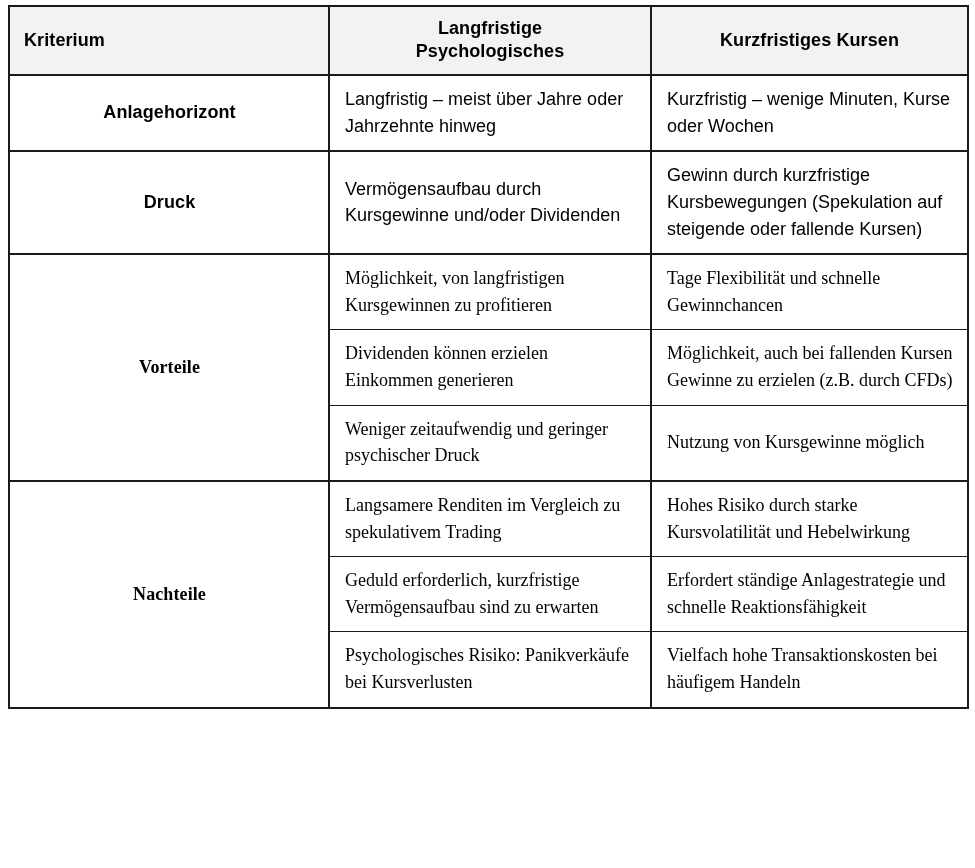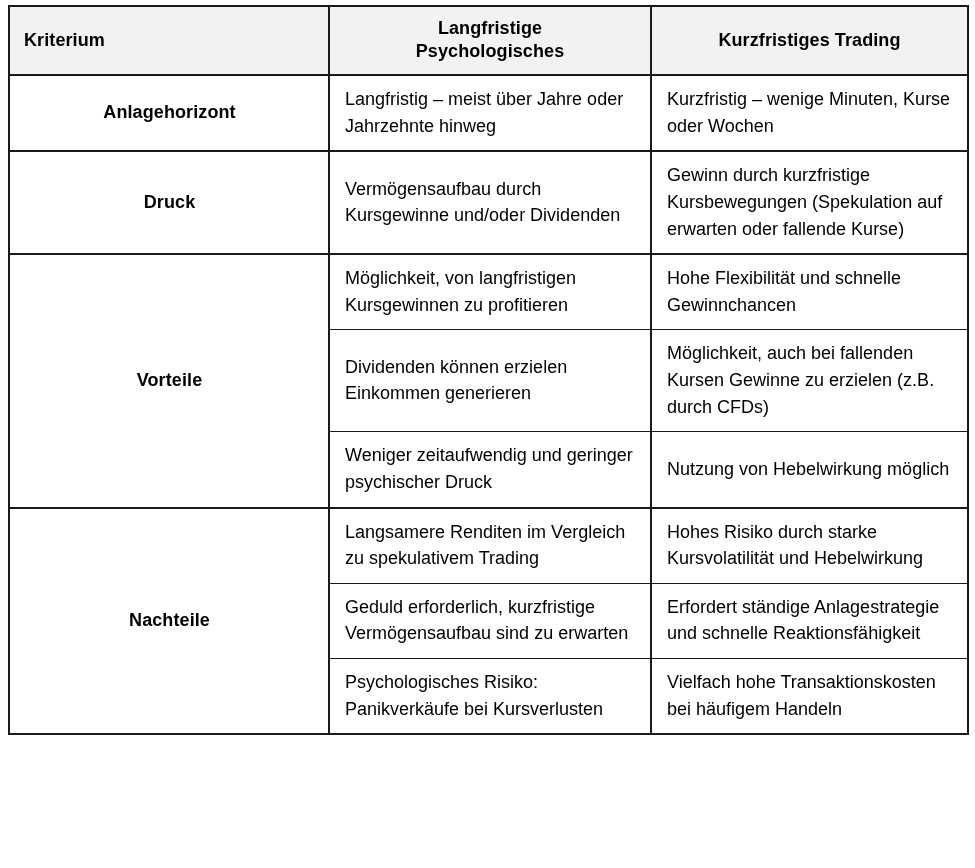--- a/index.html
+++ b/index.html
@@ -77,20 +77,21 @@
   td.content {
     font-weight: normal;
     text-align: left;
     margin-left: 32px;
   }
 
   
   tr.sub td {
     border-top-width: 1px;
     border-bottom-width: 1px;
+    font-family: Liberation Serif, serif;
   }
   tr.group-first td {
     border-top-width: 2px;
   }
   tr.group-last td {
     border-bottom-width: 2px;
   }
 
   .cell-text {
     display: block;
@@ -107,21 +108,21 @@
       <col class="col-criterion">
       <col class="col-long">
       <col class="col-short">
     </colgroup>
 
     <thead>
       <tr>
         <th class="th-criterion" style="white-space: pre-line;">Kriterium</th>
         <th class="th-strategy" style="white-space: pre-line;">Langfristige
 Psychologisches</th>
-        <th class="th-strategy" style="white-space: pre-line;">Kurzfristiges Trading</th>
+        <th class="th-strategy" style="white-space: pre-line;">Kurzfristiges Kursen</th>
       </tr>
     </thead>
 
     <tbody>
 
       <tr class="group-first group-last">
         <td class="criterion" rowspan="1">Anlagehorizont</td>
         <td class="content">
           <span class="cell-text">Langfristig – meist über Jahre oder Jahrzehnte hinweg</span>
         </td>
@@ -129,47 +130,47 @@
           <span class="cell-text">Kurzfristig – wenige Minuten, Kurse oder Wochen</span>
         </td>
       </tr>
 
       <tr class="group-first group-last">
         <td class="criterion" rowspan="1">Druck</td>
         <td class="content">
           <span class="cell-text">Vermögensaufbau durch Kursgewinne und/oder Dividenden</span>
         </td>
         <td class="content">
-          <span class="cell-text">Gewinn durch kurzfristige Kursbewegungen (Spekulation auf erwarten oder fallende Kurse)</span>
+          <span class="cell-text">Gewinn durch kurzfristige Kursbewegungen (Spekulation auf steigende oder fallende Kursen)</span>
         </td>
       </tr>
 
       <tr class="sub group-first">
         <td class="criterion" rowspan="3">Vorteile</td>
         <td class="content">
           <span class="cell-text">Möglichkeit, von langfristigen Kursgewinnen zu profitieren</span>
         </td>
         <td class="content">
-          <span class="cell-text">Hohe Flexibilität und schnelle Gewinnchancen</span>
+          <span class="cell-text">Tage Flexibilität und schnelle Gewinnchancen</span>
         </td>
       </tr>
       <tr class="sub">
         <td class="content">
           <span class="cell-text">Dividenden können erzielen Einkommen generieren</span>
         </td>
         <td class="content">
           <span class="cell-text">Möglichkeit, auch bei fallenden Kursen Gewinne zu erzielen (z.B. durch CFDs)</span>
         </td>
       </tr>
       <tr class="sub group-last">
         <td class="content">
           <span class="cell-text">Weniger zeitaufwendig und geringer psychischer Druck</span>
         </td>
         <td class="content">
-          <span class="cell-text">Nutzung von Hebelwirkung möglich</span>
+          <span class="cell-text">Nutzung von Kursgewinne möglich</span>
         </td>
       </tr>
 
       <tr class="sub group-first">
         <td class="criterion" rowspan="3">Nachteile</td>
         <td class="content">
           <span class="cell-text">Langsamere Renditen im Vergleich zu spekulativem Trading</span>
         </td>
         <td class="content">
           <span class="cell-text">Hohes Risiko durch starke Kursvolatilität und Hebelwirkung</span>

